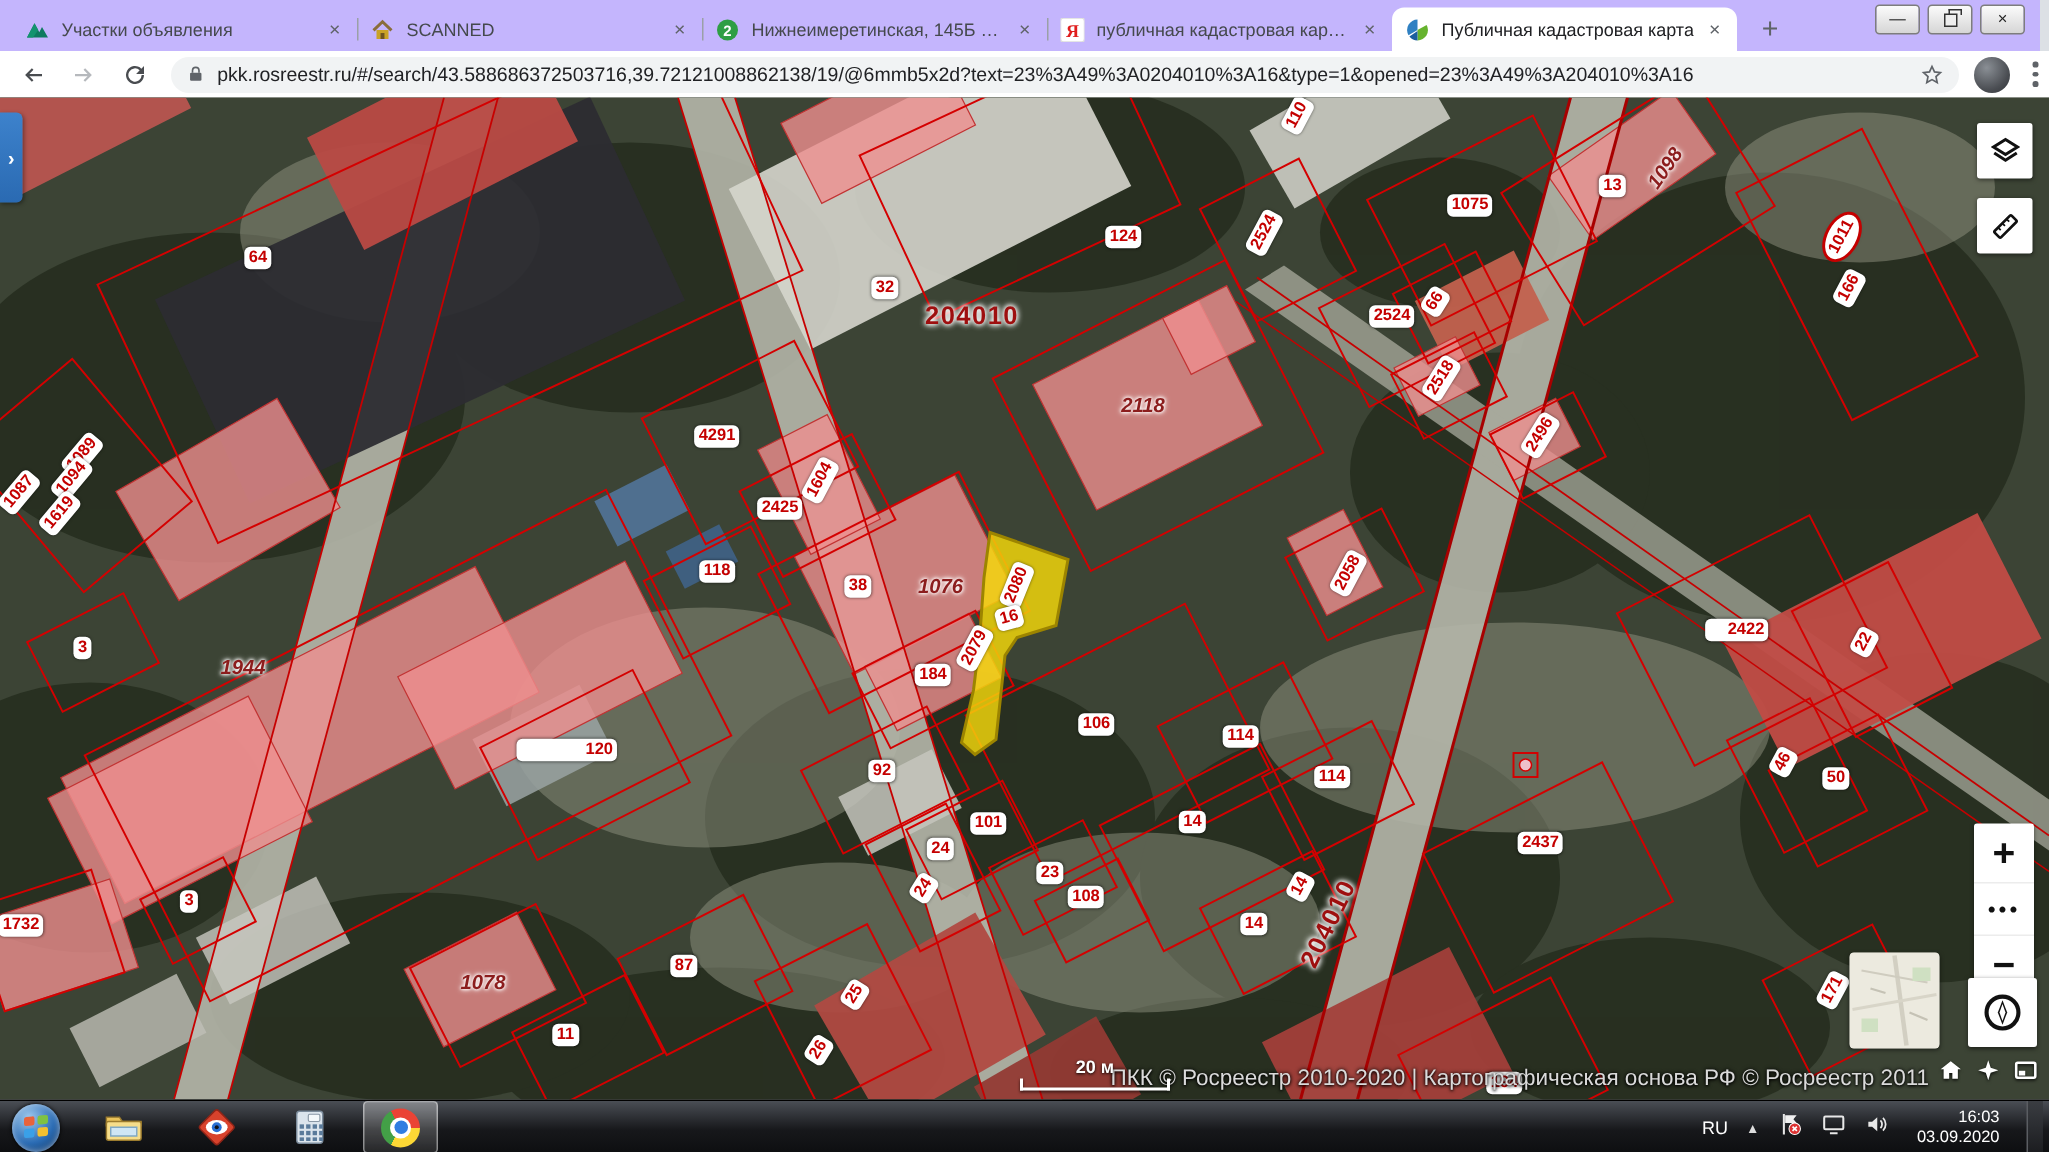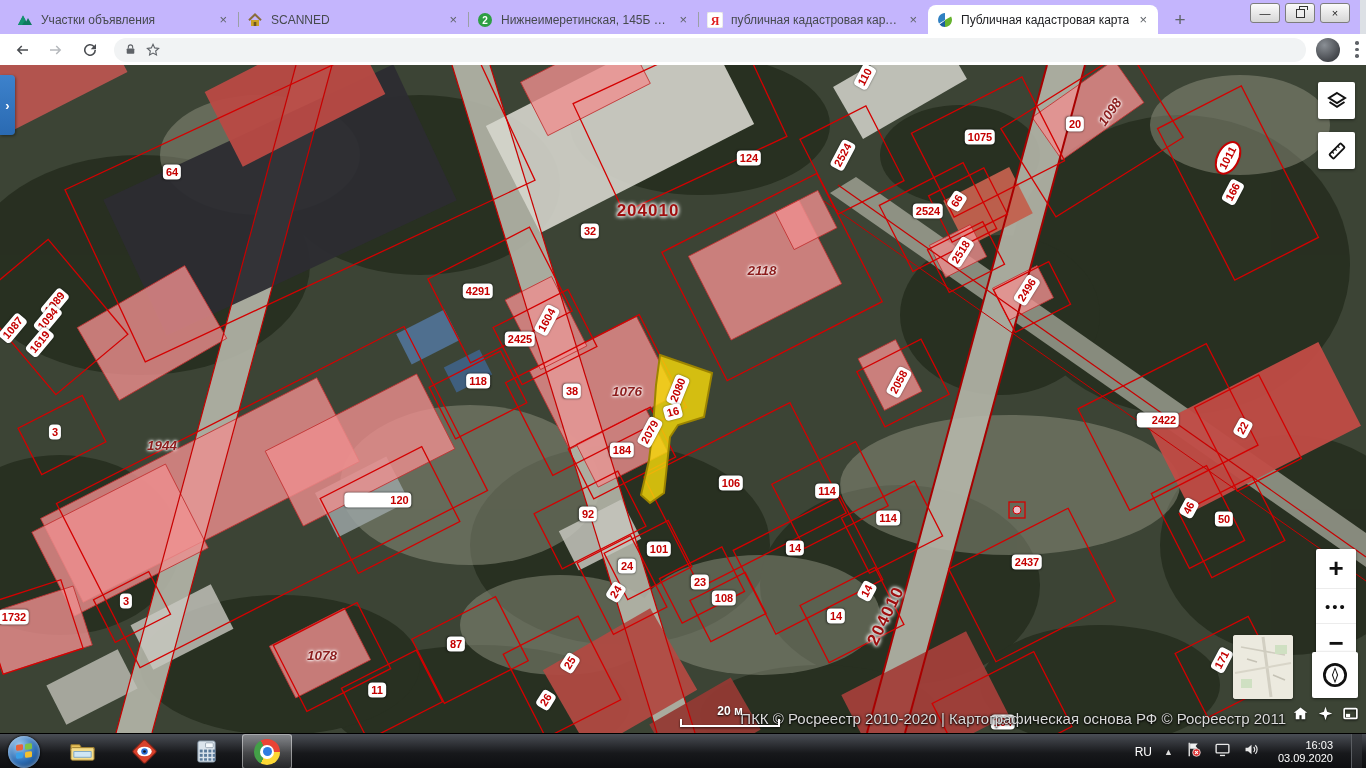--- a/index.html
+++ b/index.html
@@ -193,20 +193,21 @@
     <div class="navbtn">
       <svg viewBox="0 0 24 24">
           <path d="M17.65 6.35A8 8 0 1 0 20 12h-2.1a5.9 5.9 0 1 1-1.73-4.17L13 11h7V4z" fill="#494c50"></path>
         </svg>
     </div>
     <div class="omnibox">
       <svg viewBox="0 0 24 24" width="13" height="13">
         <rect x="5" y="10" width="14" height="10" rx="1.5" fill="#5f6368"></rect>
         <path d="M8 10V7.5a4 4 0 0 1 8 0V10" fill="none" stroke="#5f6368" stroke-width="2"></path>
       </svg>
+      <span class="url">pkk.rosreestr.ru/#/search/43.588686372503716,39.72121008862138/19/@6mmb5x2d?text=23%3A49%3A0204010%3A16&amp;type=1&amp;opened=23%3A49%3A204010%3A16</span>
       <svg viewBox="0 0 24 24" width="16" height="16">
         <path d="M12 3.5l2.5 5.4 5.9.7-4.4 4 1.2 5.9L12 16.6l-5.2 2.9 1.2-5.9-4.4-4 5.9-.7z" fill="none" stroke="#5f6368" stroke-width="1.7"></path>
       </svg>
     </div>
     <div class="avatar"></div>
     <div class="kebab">
         <i></i>
         <i></i>
         <i></i>
       </div>
@@ -347,21 +348,21 @@
 
       <polygon points="660,290 712,308 704,352 678,360 670,372 664,428 650,438 641,430 649,395 653,362 656,320" fill="#f5d90a" fill-opacity=".82" stroke="#9c8400" stroke-width="2"></polygon>
 
       <rect x="1009" y="437" width="16" height="16" fill="none" stroke="#d40000" stroke-width="1.3"></rect>
       <circle cx="1017" cy="445" r="4" fill="#eec0cc" stroke="#d40000" stroke-width="1"></circle>
     </svg>
 
     <div class="labels" id="labels">
         <div class="mlabel box" style="left: 172px; top: 107px; transform: translate(-50%, -50%) rotate(0deg);">64</div>
         <div class="mlabel box" style="left: 709px; top: 93px; transform: translate(-50%, -50%) rotate(0deg); margin-left: 40px;">124</div>
-        <div class="mlabel box" style="left: 590px; top: 127px; transform: translate(-50%, -50%) rotate(0deg); margin-top: 39px;">32</div>
+        <div class="mlabel box" style="left: 590px; top: 127px; transform: translate(-50%, -50%) rotate(0deg);">32</div>
         <div class="mlabel q" style="left: 648px; top: 146px; transform: translate(-50%, -50%) rotate(0deg);">204010</div>
         <div class="mlabel bld" style="left: 762px; top: 205px; transform: translate(-50%, -50%) rotate(0deg);">2118</div>
         <div class="mlabel box" style="left: 478px; top: 226px; transform: translate(-50%, -50%) rotate(0deg);">4291</div>
         <div class="mlabel box" style="left: 520px; top: 274px; transform: translate(-50%, -50%) rotate(0deg);">2425</div>
         <div class="mlabel box" style="left: 547px; top: 255px; transform: translate(-50%, -50%) rotate(-62deg);">1604</div>
         <div class="mlabel box" style="left: 478px; top: 316px; transform: translate(-50%, -50%) rotate(0deg);">118</div>
         <div class="mlabel box" style="left: 572px; top: 326px; transform: translate(-50%, -50%) rotate(0deg);">38</div>
         <div class="mlabel bld" style="left: 627px; top: 326px; transform: translate(-50%, -50%) rotate(0deg);">1076</div>
         <div class="mlabel box" style="left: 678px; top: 325px; transform: translate(-50%, -50%) rotate(-68deg);">2080</div>
         <div class="mlabel box" style="left: 673px; top: 347px; transform: translate(-50%, -50%) rotate(-15deg);">16</div>
@@ -382,21 +383,21 @@
         <div class="mlabel box" style="left: 724px; top: 533px; transform: translate(-50%, -50%) rotate(0deg);">108</div>
         <div class="mlabel box" style="left: 456px; top: 579px; transform: translate(-50%, -50%) rotate(0deg);">87</div>
         <div class="mlabel box" style="left: 377px; top: 625px; transform: translate(-50%, -50%) rotate(0deg);">11</div>
         <div class="mlabel box" style="left: 570px; top: 598px; transform: translate(-50%, -50%) rotate(-58deg);">25</div>
         <div class="mlabel box" style="left: 546px; top: 635px; transform: translate(-50%, -50%) rotate(-58deg);">26</div>
         <div class="mlabel box" style="left: 1027px; top: 497px; transform: translate(-50%, -50%) rotate(0deg);">2437</div>
         <div class="mlabel box" style="left: 1003px; top: 657px; transform: translate(-50%, -50%) rotate(0deg);">194</div>
         <div class="mlabel q" style="left: 886px; top: 551px; transform: translate(-50%, -50%) rotate(-64deg);">204010</div>
         <div class="mlabel box" style="left: 899px; top: 317px; transform: translate(-50%, -50%) rotate(-62deg);">2058</div>
         <div class="mlabel box" style="left: 980px; top: 72px; transform: translate(-50%, -50%) rotate(0deg);">1075</div>
-        <div class="mlabel box" style="left: 1075px; top: 59px; transform: translate(-50%, -50%) rotate(0deg);">20</div>
+        <div class="mlabel box" style="left: 1075px; top: 59px; transform: translate(-50%, -50%) rotate(0deg);">13</div>
         <div class="mlabel bld" style="left: 1110px; top: 47px; transform: translate(-50%, -50%) rotate(-55deg);">1098</div>
         <div class="mlabel box" style="left: 865px; top: 12px; transform: translate(-50%, -50%) rotate(-62deg);">110</div>
         <div class="mlabel box" style="left: 843px; top: 90px; transform: translate(-50%, -50%) rotate(-62deg);">2524</div>
         <div class="mlabel box" style="left: 928px; top: 146px; transform: translate(-50%, -50%) rotate(0deg);">2524</div>
         <div class="mlabel box" style="left: 957px; top: 136px; transform: translate(-50%, -50%) rotate(-58deg);">66</div>
         <div class="mlabel box" style="left: 961px; top: 187px; transform: translate(-50%, -50%) rotate(-58deg);">2518</div>
         <div class="mlabel box" style="left: 1027px; top: 225px; transform: translate(-50%, -50%) rotate(-58deg);">2496</div>
         <div class="mlabel box circled" style="left: 1228px; top: 93px; transform: translate(-50%, -50%) rotate(-62deg);">1011</div>
         <div class="mlabel box" style="left: 1233px; top: 127px; transform: translate(-50%, -50%) rotate(-62deg);">166</div>
         <div class="mlabel box" style="left: 1158px; top: 355px; transform: translate(-50%, -50%) rotate(0deg); padding-left: 15px;">2422</div>

